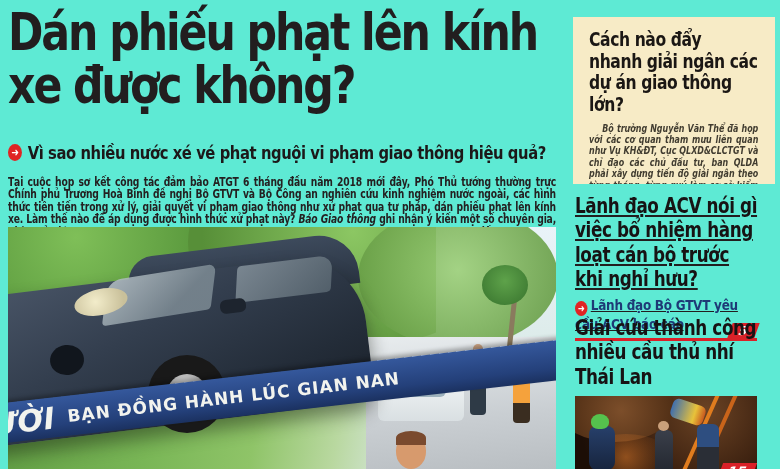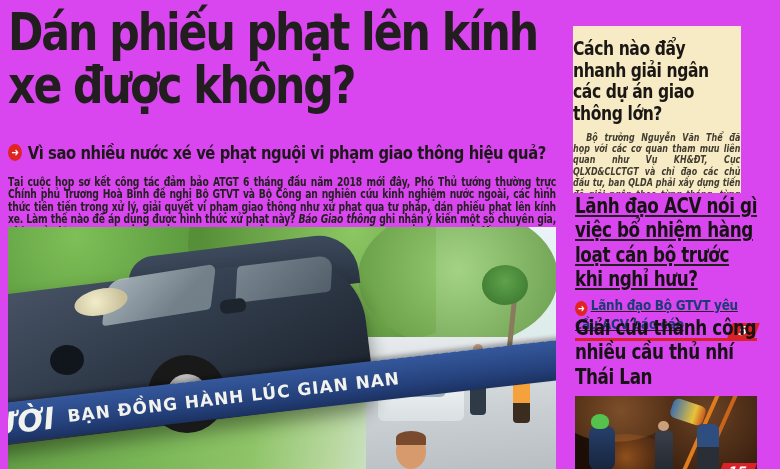--- a/index.html
+++ b/index.html
@@ -1,18 +1,18 @@
 <!DOCTYPE html>
 <html><head>
 <meta charset="utf-8">
 <style>
   * { margin:0; padding:0; box-sizing:border-box; }
   html,body { background:#ffffff; }
   body { font-family:"DejaVu Sans","Liberation Sans",sans-serif; color:#221e1f; }
-  .page { position:relative; width:780px; height:469px; background:#d946ef; overflow:hidden; }
+  .page { position:relative; width:780px; height:469px; background:#5eead4; overflow:hidden; }
 
   
   .main-col { position:absolute; left:8px; top:0; width:548px; height:469px; }
   .headline { position:absolute; left:0; top:6px; width:122%;
     font-size:52px; line-height:1.02; font-weight:900; letter-spacing:-2.5px;
     color:#221e1f; white-space:pre-line;
     transform:scaleX(.82); transform-origin:0 0; }
   .kicker { position:absolute; left:0; top:142px; width:122%;
     transform:scaleX(.82); transform-origin:0 0;
     display:flex; align-items:center; gap:7px; }
@@ -90,22 +90,22 @@
     color:#f2f3ee; white-space:nowrap; }
   .ramp .big { font-size:30px; font-weight:900; font-style:italic; letter-spacing:1px; }
   .ramp .slogan { font-size:17px; font-weight:900; letter-spacing:1px; }
   .face { position:absolute; left:388px; top:208px; width:30px; height:34px;
     border-radius:45% 45% 50% 50%; background:#d79a6d; }
   .face::before { content:""; position:absolute; left:0; top:-4px; width:30px; height:14px;
     border-radius:50% 50% 0 0; background:#7a4a2e; }
 
   
   .sidebar { position:absolute; left:573px; top:0; width:202px; height:469px; }
-  .cream-box { position:absolute; left:0; top:26px; width:168px; height:167px;
-    background:#f7ebc6; padding:12px 0 8px; overflow:hidden; }
+  .cream-box { position:absolute; left:0; top:17px; width:202px; height:167px;
+    background:#f7ebc6; padding:12px 16px 8px; overflow:hidden; }
   .cream-title { width:122%; transform:scaleX(.82); transform-origin:0 0;
     font-size:19px; line-height:1.14; font-weight:900; letter-spacing:-.5px; color:#1b1714; }
   .cream-body { margin-top:7px; width:120%; transform:scaleX(.83); transform-origin:0 0;
     font-size:9.6px; line-height:11.4px; font-style:italic; font-weight:600;
     color:#413c30; text-align:justify; text-indent:16px; }
   .cream-body .pageref { float:right; font-style:normal; font-weight:900; color:#a32c1c;
     font-size:10.5px; }
   .story { position:absolute; left:2px; width:186px; }
   .story-acv { top:194px;text-decoration:underline; }
   .story-h { width:124%; transform:scaleX(.80); transform-origin:0 0;

